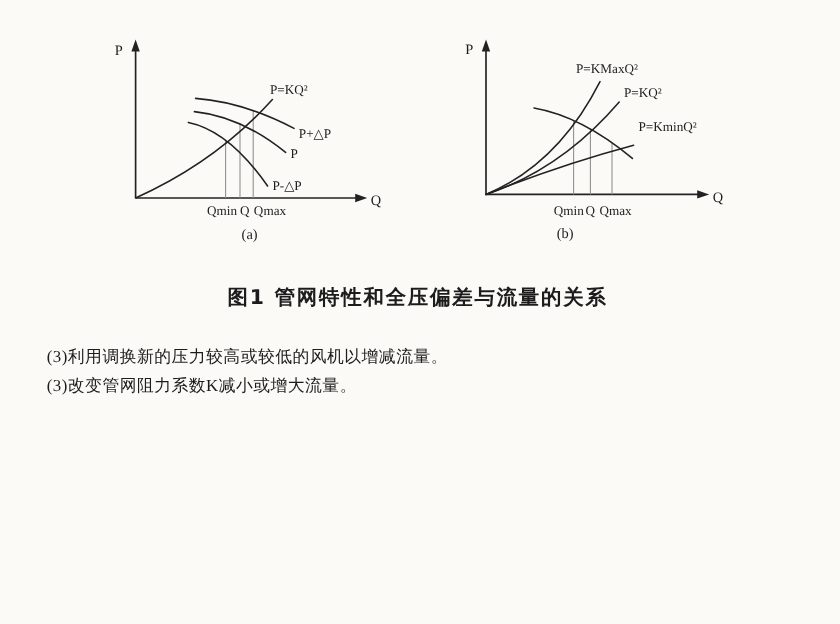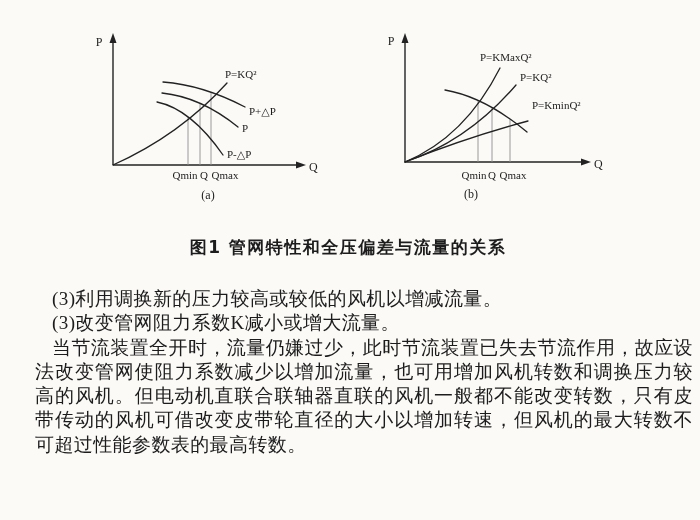--- a/index.html
+++ b/index.html
@@ -22,22 +22,22 @@
   }
   .panel text.axis-letter { font-size:12px; }
   .panel text.panel-tag { font-size:12px; }
   .caption {
     position:absolute; top:236px; left:0; width:696px;
     text-align:center; font-weight:700; font-size:17px;
     letter-spacing:1.5px;
     font-family:"DejaVu Sans","Liberation Sans",sans-serif;
   }
   .body-text {
-    position:absolute; top:287px; left:35px; width:658px;
-    font-size:19px; line-height:24.3px; letter-spacing:0.4px;
+    position:absolute; top:287px; left:22px; width:658px;
+    font-size:14px; line-height:24.3px; letter-spacing:0.4px;
     text-align:justify;
   }
   .body-text p { margin:0; text-indent:17px; }
 </style>
 </head>
 <body>
 
 <div class="page">
 
   <svg id="panel-a" class="panel" width="260" height="200" viewBox="0 0 260 200">
@@ -95,16 +95,15 @@
     <text x="124" y="164" text-anchor="middle">Q</text>
     <text x="145" y="164" text-anchor="middle">Qmax</text>
     <text class="panel-tag" x="103" y="183" text-anchor="middle">(b)</text>
   </svg>
 
   <div class="caption">图1 管网特性和全压偏差与流量的关系</div>
 
   <div class="body-text">
     <p>(3)利用调换新的压力较高或较低的风机以增减流量。</p>
     <p>(3)改变管网阻力系数K减小或增大流量。</p>
-    <p>当节流装置全开时，流量仍嫌过少，此时节流装置已失去节流作用，故应设法改变管网使阻力系数减少以增加流量，也可用增加风机转数和调换压力较高的风机。但电动机直联合联轴器直联的风机一般都不能改变转数，只有皮带传动的风机可借改变皮带轮直径的大小以增加转速，但风机的最大转数不可超过性能参数表的最高转数。</p>
   </div>
 
 </div>
 
 </body></html>

